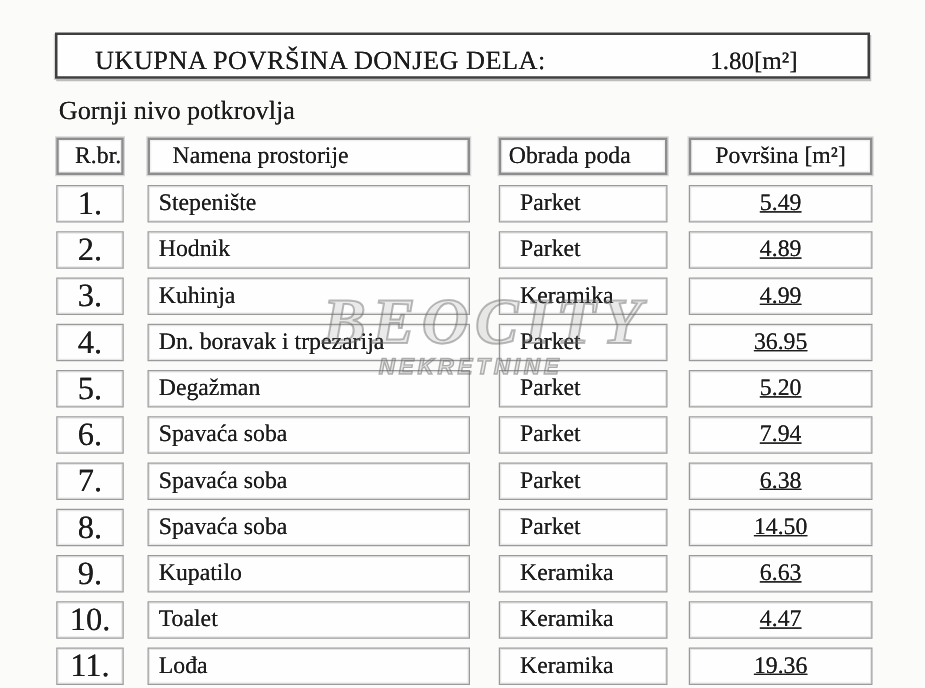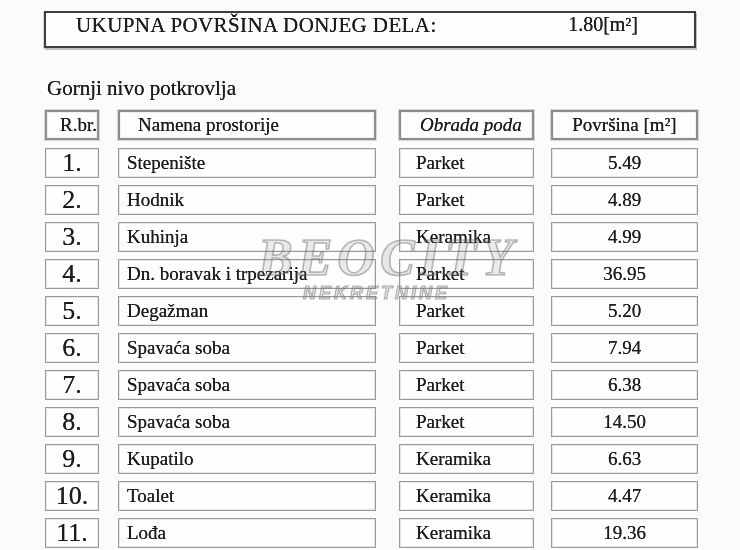--- a/index.html
+++ b/index.html
@@ -12,28 +12,28 @@
     background: #fbfbfa;
     font-family: "Liberation Serif", "DejaVu Serif", serif;
     color: #1c1c1c;
     overflow: hidden;
     text-shadow: 0 0 0.4px currentColor;
   }
 
   
   .title-box {
     position: absolute;
-    left: 44px; top: 11px;
+    left: 44px; top: 26px;
     width: 652px; height: 37px;
     box-sizing: border-box;
     background: #fefefe;
     border: 2px solid #3e3e3e;
     box-shadow: 1px 2px 0 #bdbdbd, -1px 1px 0 #d6d6d6;
     display: flex;
-    align-items: flex-start;
+    align-items: flex-end;
   }
   .title-label {
     margin-left: 30px;
     font-size: 21px;
     letter-spacing: 0.4px;
     white-space: nowrap;
   }
   .title-value {
     margin-left: auto;
     margin-right: 56px;
@@ -80,31 +80,31 @@
     box-shadow: 0 0 0 1px #d7d7d7, inset 0 0 0 1px #f0f0f0;
   }
 
   .c1 { margin-left: 45px; width: 54px; }
   .c2 { margin-left: 19px; width: 258px; }
   .c3 { margin-left: 23px; width: 135px; }
   .c4 { margin-left: 17px; width: 147px; }
 
   .hcell.c1 { padding-left: 13px; }
   .hcell.c2 { padding-left: 18px; }
-  .hcell.c3 { padding-left: 19px; font-style: italic; }
+  .hcell.c3 { padding-left: 6px; }
   .hcell.c4 { justify-content: center; }
 
   .cell.num {
     justify-content: center;
     font-size: 26px;
     line-height: 28px;
   }
   .cell.name  { padding-left: 8px; }
   .cell.floor { padding-left: 16px; }
-  .cell.area  { justify-content: center; }
+  .cell.area  { justify-content: center; text-decoration: underline; }
 
   
   .watermark {
     position: absolute;
     left: 0; top: 0; width: 100%; height: 100%;
     pointer-events: none;
     z-index: 5;
   }
   .wm-brand {
     position: absolute;

